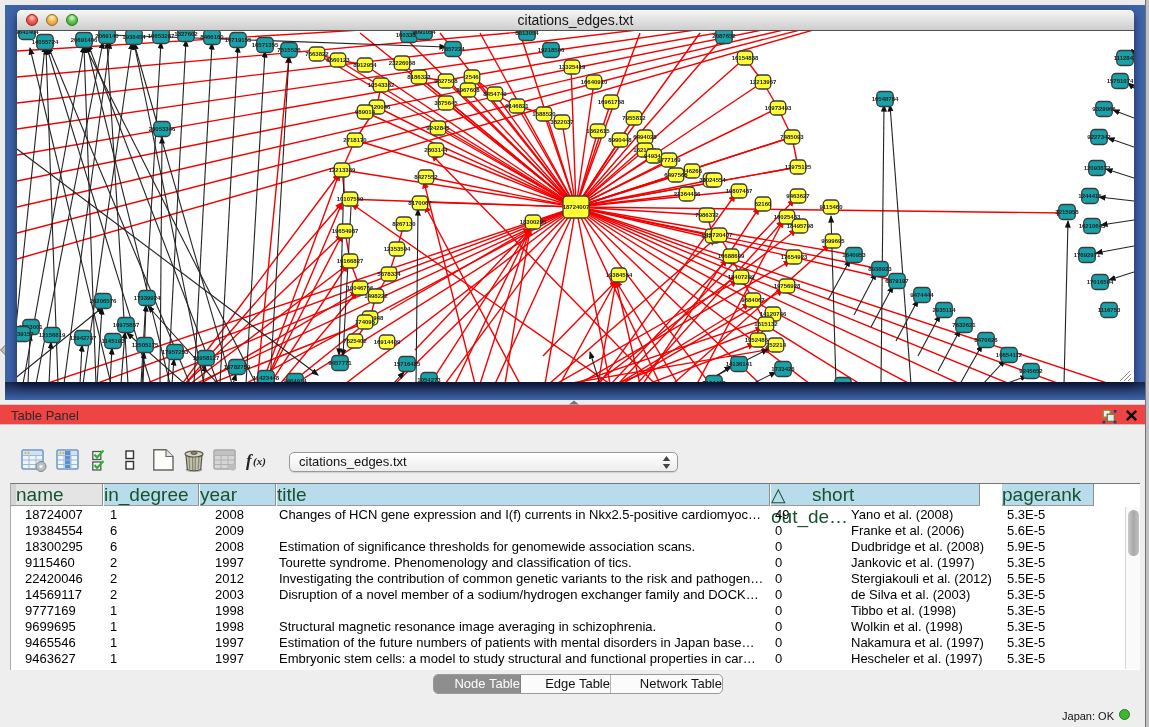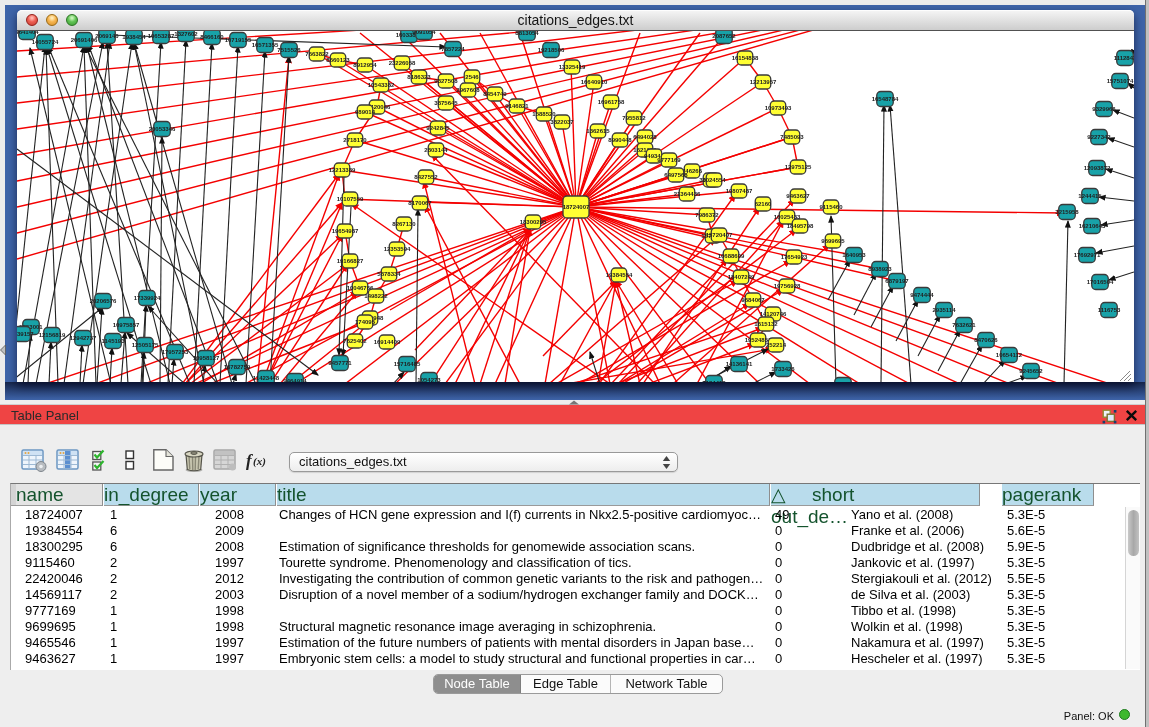--- a/index.html
+++ b/index.html
@@ -26,21 +26,21 @@
 .hg{background:#e4e4e4}
 #tbody{position:absolute;left:0;top:23px;width:1130px;height:162px;font-size:13px;color:#000}
 .tr{position:relative;height:16px;line-height:16px;white-space:nowrap}
 .tr div{position:absolute;top:0;height:16px;overflow:hidden}
 .c0{left:14px;width:85px}.c1{left:99px;width:70px}.c2{left:204px;width:70px}
 .c3{left:268px;width:492px}.c4{left:764px;width:66px}.c5{left:840px;width:150px}.c6{left:996px;width:95px}
 #vsb{position:absolute;right:0px;top:23px;width:15px;height:162px;background:#fafafa;border-left:1px solid #d5d5d5}
 #vsb .th{position:absolute;left:2px;top:3px;width:11px;height:46px;border-radius:6px;background:linear-gradient(90deg,#c9c9c9,#a8a8a8 50%,#c2c2c2)}
 
 #tabs{position:absolute;left:433px;top:674px;width:290px;height:20px;border:1px solid #9a9a9a;border-radius:5px;background:#fbfbfb;font-size:13px;display:flex}
-#tabs div{flex:0 0 auto;text-align:center;line-height:18px;color:#111}
+#tabs div{flex:0 0 auto;text-align:right;line-height:18px;color:#111}
 #tabs .sel{background:#8e8e8e;color:#fff;border-radius:4px 0 0 4px;border-right:1px solid #7e7e7e}
 #tabs .mid{border-right:1px solid #b5b5b5}
 #status{position:absolute;left:0;top:704px;width:1145px;height:23px;font-size:11px;color:#111}
 #status .txt{position:absolute;right:31px;top:6px}
 #status .dot{position:absolute;right:15px;top:5px;width:11px;height:11px;border-radius:50%;background:#3db82e;border:1px solid #1e7a1e}
 
 #rstrip{position:absolute;right:0;top:0;width:4px;height:727px;background:#c0c0c0;border-left:1px solid #707070}
 
 #flt{position:absolute;right:32px;top:409px;width:15px;height:15px}
 #cls{position:absolute;right:11px;top:409px;width:13px;height:13px}
@@ -767,21 +767,21 @@
     <div id="vsb">
         <div class="th"></div>
       </div>
   </div>
   <div id="tabs">
       <div class="sel" style="width:87px">Node Table</div>
       <div class="mid" style="width:90px">Edge Table</div>
       <div style="width:111px">Network Table</div>
     </div>
   <div id="status">
-      <span class="txt">Panel: OK</span>
+      <span class="txt">Japan: OK</span>
       <span class="dot"></span>
     </div>
   <svg style="position:absolute;left:0;top:345px" width="6" height="10" viewBox="0 0 6 10">
       <path d="M5.5,0 L5.5,10 L0.5,5 Z" fill="#bfbfbf" stroke="#555" stroke-width="0.8"></path>
     </svg>
   <svg style="position:absolute;left:569px;top:400px" width="10" height="5" viewBox="0 0 10 5">
       <path d="M0,4.5 L10,4.5 L5,0.5 Z" fill="#777"></path>
     </svg>
   <div id="rstrip"></div>
 </div>

